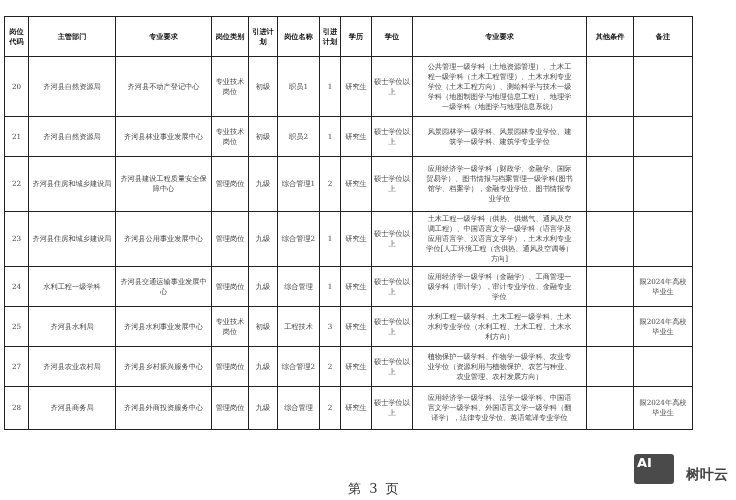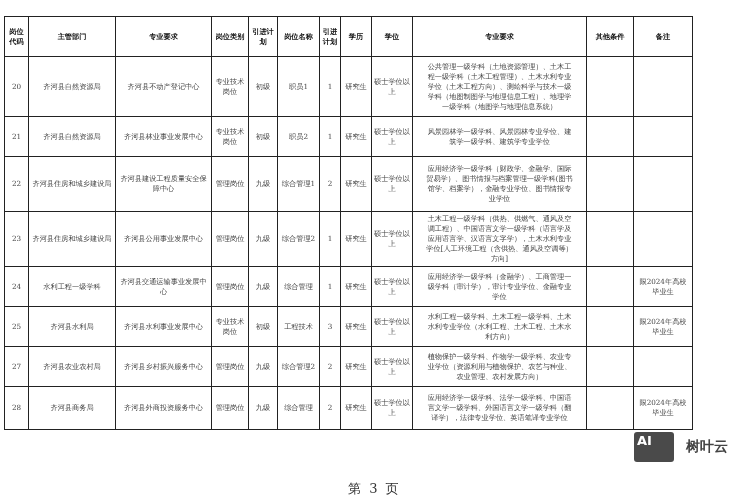--- a/index.html
+++ b/index.html
@@ -8,21 +8,21 @@
     table.recruit { position: absolute; left: 4px; top: 16px; border-collapse: collapse;
                     table-layout: fixed; width: 688px; }
     table.recruit td, table.recruit th { border: 1.3px solid #222; text-align: center; vertical-align: middle;
                     padding: 0 2px; font-size: 7.2px; line-height: 10px; font-weight: normal; color: #444; }
     table.recruit th { font-weight: bold; color: #111; font-family: "DejaVu Sans", "Liberation Sans", sans-serif; font-size: 7.2px; }
     table.recruit thead tr { height: 40px; }
     .r20 { height: 60px; } .r21 { height: 40px; margin-top: 20px; } .r22 { height: 55px; } .r23 { height: 55px; }
     .r24 { height: 40px; } .r25 { height: 40px; margin-top: 11px; } .r26 { height: 40px; } .r27 { height: 40px; } .r28 { height: 43px; }
     .major { text-align: center; padding: 0 12px !important; }
     .page-num { position: absolute; left: 348px; top: 480px; font-size: 13px; color: #333; letter-spacing: 2px; }
-    .watermark { position: absolute; left: 634px; top: 432px; display: flex; align-items: center; }
+    .watermark { position: absolute; left: 634px; top: 454px; display: flex; align-items: flex-end; }
     .wm-box { width: 40px; height: 30px; background: #4a4a4a; border-radius: 3px; position: relative; color: #fff;
               font-family: "DejaVu Sans", sans-serif; font-weight: bold; font-size: 13px; }
     .wm-box span { position: absolute; left: 3px; top: 1px; }
     .wm-text { font-family: "DejaVu Sans", sans-serif; font-weight: bold; font-size: 14px; color: #444; margin-left: 12px; }
   </style>
 </head>
 <body>
 
 <table class="recruit">
   <colgroup>

